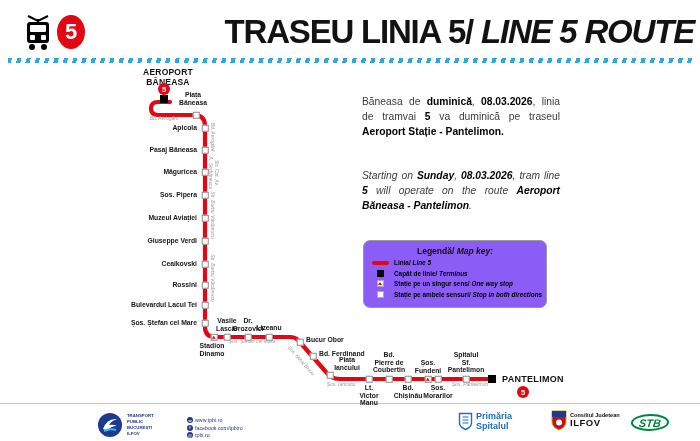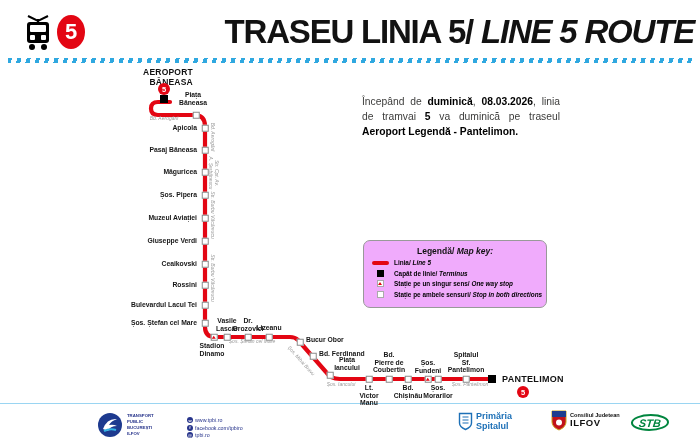--- a/index.html
+++ b/index.html
@@ -27,36 +27,36 @@
        border-bottom:3.6px solid #e30613;}
   .st-label{position:absolute;font-size:6.8px;font-weight:bold;color:#161616;line-height:1.12;
             white-space:pre-line;z-index:4;}
   .anch-left{transform:translate(-100%,-50%);text-align:right;}
   .anch-right{transform:translate(0,-50%);text-align:left;}
   .anch-above{transform:translate(-50%,-100%);text-align:center;}
   .anch-below{transform:translate(-50%,0);text-align:center;}
   .street{position:absolute;font-size:5px;font-style:italic;color:#9a9a9a;white-space:pre-line;
           z-index:2;text-align:center;line-height:1.1;}
   .term-label{position:absolute;font-weight:bold;color:#111;white-space:pre-line;text-align:center;z-index:4;}
-  #terminus-top{left:168px;top:78px;transform:translate(-50%,-50%);font-size:8.5px;line-height:1.15;letter-spacing:.2px;text-align:right;}
+  #terminus-top{left:168px;top:78px;transform:translate(-50%,-50%);font-size:8.5px;line-height:1.15;letter-spacing:.2px;}
   #terminus-bottom{left:502px;top:379px;transform:translate(0,-50%);font-size:9px;letter-spacing:.3px;text-align:left;}
   .line-badge{position:absolute;width:12px;height:12px;border-radius:50%;background:#e30613;color:#fff;
               font-size:7.5px;font-weight:bold;display:flex;align-items:center;justify-content:center;
               transform:translate(-50%,-50%);z-index:5;}
   #badge-top{left:164px;top:89px;}
   #badge-bottom{left:523px;top:392px;}
 
   
   .notice{position:absolute;left:362px;width:198px;font-size:10.3px;line-height:15px;color:#3c3c3b;text-align:justify;}
   #notice-ro{top:84px;}
   #notice-en{top:158px;font-style:italic;}
 
   
   .legend{position:absolute;left:363px;top:240px;width:184px;height:68px;border:1.2px solid #999;
-          border-radius:7px;background:#f0abfc;box-sizing:border-box;}
+          border-radius:7px;background:#8b5cf6;box-sizing:border-box;}
   .legend-title{text-align:center;font-size:8.5px;font-weight:bold;margin-top:5px;color:#111;}
   .lg-row{display:flex;align-items:center;margin:3.4px 0 0 7px;gap:5px;}
   .lg-ic{flex:0 0 18px;width:18px;display:flex;align-items:center;justify-content:center;}
   .lg-line{width:17px;height:3.5px;background:#e30613;border-radius:2px;}
   .lg-terminus{width:7px;height:7px;background:#000;}
   .lg-oneway,.lg-both{box-sizing:border-box;width:7px;height:7px;border:1px solid #aaa;background:#fff;
                       display:flex;align-items:center;justify-content:center;}
   .lg-tx{font-size:6.4px;color:#222;white-space:nowrap;}
 
   
@@ -185,21 +185,22 @@
       <div class="street" style="left: 213px; top: 173px; transform: translate(-50%, -50%) rotate(90deg);">Str. Cpt. Av.
 A. Șerbănescu</div>
       <div class="street" style="left: 212px; top: 215px; transform: translate(-50%, -50%) rotate(90deg);">Str. Barbu Văcărescu</div>
       <div class="street" style="left: 212px; top: 278px; transform: translate(-50%, -50%) rotate(90deg);">Str. Barbu Văcărescu</div>
       <div class="street" style="left: 252px; top: 342px; transform: translate(-50%, -50%) rotate(0deg);">Șos. Ștefan cel Mare</div>
       <div class="street" style="left: 301px; top: 361px; transform: translate(-50%, -50%) rotate(48deg);">Șos. Mihai Bravu</div>
       <div class="street" style="left: 341px; top: 385px; transform: translate(-50%, -50%) rotate(0deg);">Șos. Iancului</div>
       <div class="street" style="left: 470px; top: 385px; transform: translate(-50%, -50%) rotate(0deg);">Șos. Pantelimon</div>
     </div>
 
-  <p class="notice" id="notice-ro"><span>Începând de </span><span class="b">duminică</span><span>, </span><span class="b">08.03.2026</span><span>, linia de tramvai </span><span class="b">5</span><span> va duminică pe traseul </span><span class="b">Aeroport Legendă - Pantelimon.</span></p>
+  <p class="notice" id="notice-ro"><span>Băneasa de </span><span class="b">duminică</span><span>, </span><span class="b">08.03.2026</span><span>, linia de tramvai </span><span class="b">5</span><span> va duminică pe traseul </span><span class="b">Aeroport Stație - Pantelimon.</span></p>
+  <p class="notice" id="notice-en"><span>Starting on </span><span class="b">Sunday</span><span>, </span><span class="b">08.03.2026</span><span>, tram line </span><span class="b">5</span><span> will operate on the route </span><span class="b">Aeroport Băneasa - Pantelimon</span><span>.</span></p>
 
   <div class="legend">
     <div class="legend-title">
       <span>Legendă/</span><span class="i"> Map key:</span>
     </div>
     <div id="legend-items">
         <div class="lg-row">
           <span class="lg-ic">
             <span class="lg-line"></span>
           </span>

